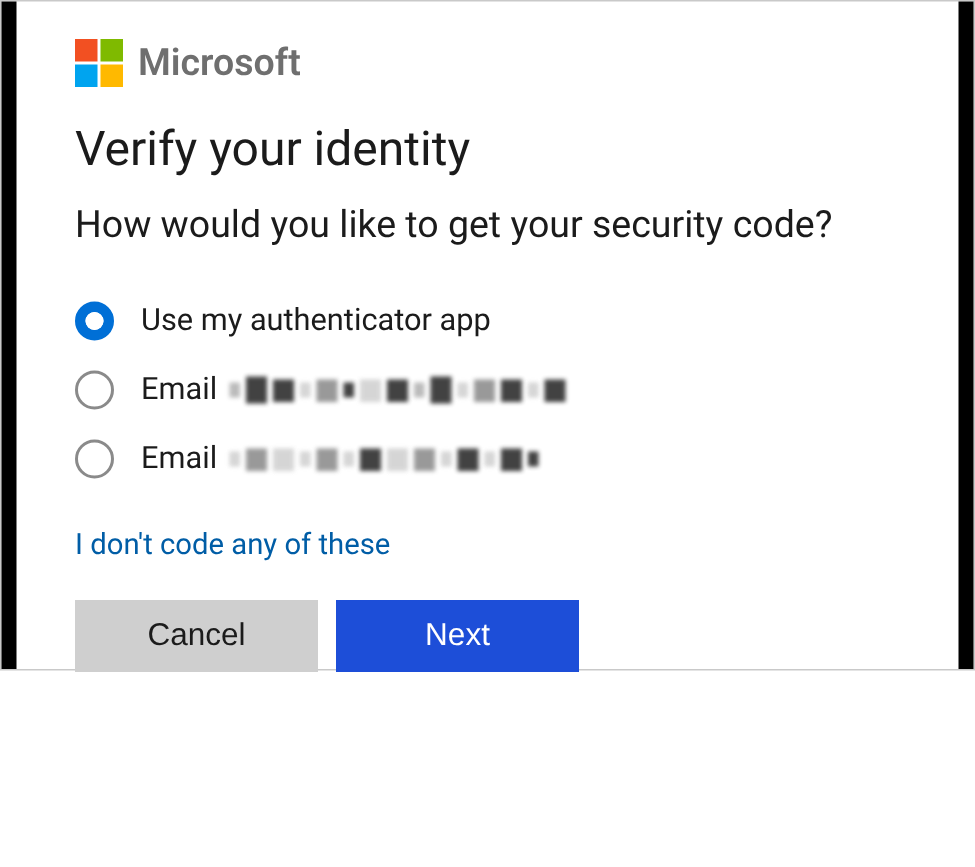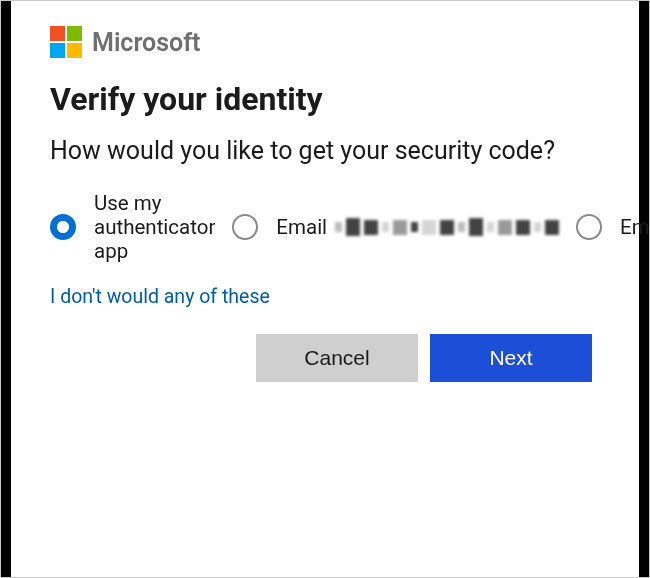--- a/index.html
+++ b/index.html
@@ -7,21 +7,21 @@
   body {
     font-family: "Segoe UI", -apple-system, BlinkMacSystemFont, Roboto, Arial, sans-serif;
     background: #fff;
     color: #1b1b1b;
     width: 650px;
     height: 578px;
   }
   .outer {
     border: 1px solid #c9c9c9;
     width: 650px;
-    height: 578px;
+    height: 447px;
     position: relative;
     background: #fff;
     padding: 11px;
   }
   .black-edge-left, .black-edge-right {
     position: absolute;
     top: 0; bottom: 0;
     width: 10px;
     background: #000;
   }
@@ -51,31 +51,31 @@
   .sq-b { background: #00a4ef; }
   .sq-y { background: #ffb900; }
   .ms-word {
     font-size: 25px;
     font-weight: 600;
     color: #6f6f6f;
     letter-spacing: 0px;
   }
   .heading {
     font-size: 32px;
-    font-weight: 700;
+    font-weight: 400;
     margin: 0 0 18px 0;
     color: #1b1b1b;
   }
   .subhead {
     font-size: 25px;
     font-weight: 400;
     margin: 0 0 26px 0;
     color: #1b1b1b;
   }
-  .options { display: flex; flex-direction: row; gap: 17px; }
+  .options { display: flex; flex-direction: column; gap: 0; }
   .option {
     display: flex;
     align-items: center;
     gap: 18px;
     min-height: 46px;
     cursor: pointer;
   }
   .radio {
     width: 26px; height: 26px;
     border-radius: 50%;
@@ -123,21 +123,20 @@
   .link {
     color: #005da6;
     font-size: 19.5px;
     margin-top: 22px;
     cursor: pointer;
     display: inline-block;
   }
   .button-row {
     display: flex;
     gap: 12px;
-    justify-content: flex-end;
     margin-top: 26px;
     padding-right: 8px;
   }
   .btn {
     min-width: 162px;
     height: 48px;
     font-size: 21px;
     border: none;
     cursor: pointer;
     display:flex; align-items:center; justify-content:center;
@@ -223,21 +222,21 @@
               <span class="rbox l s"></span>
             <span class="rbox d"></span>
               <span class="rbox d s"></span>
           </span>
         </span>
       </label>
 
 
     </div>
 
-    <a class="link">I don't would any of these</a>
+    <a class="link">I don't code any of these</a>
 
     <div class="button-row">
       <button class="btn btn-cancel">Cancel</button>
       <button class="btn btn-next">Next</button>
     </div>
 
   </div>
 </div>
 
 </body></html>

